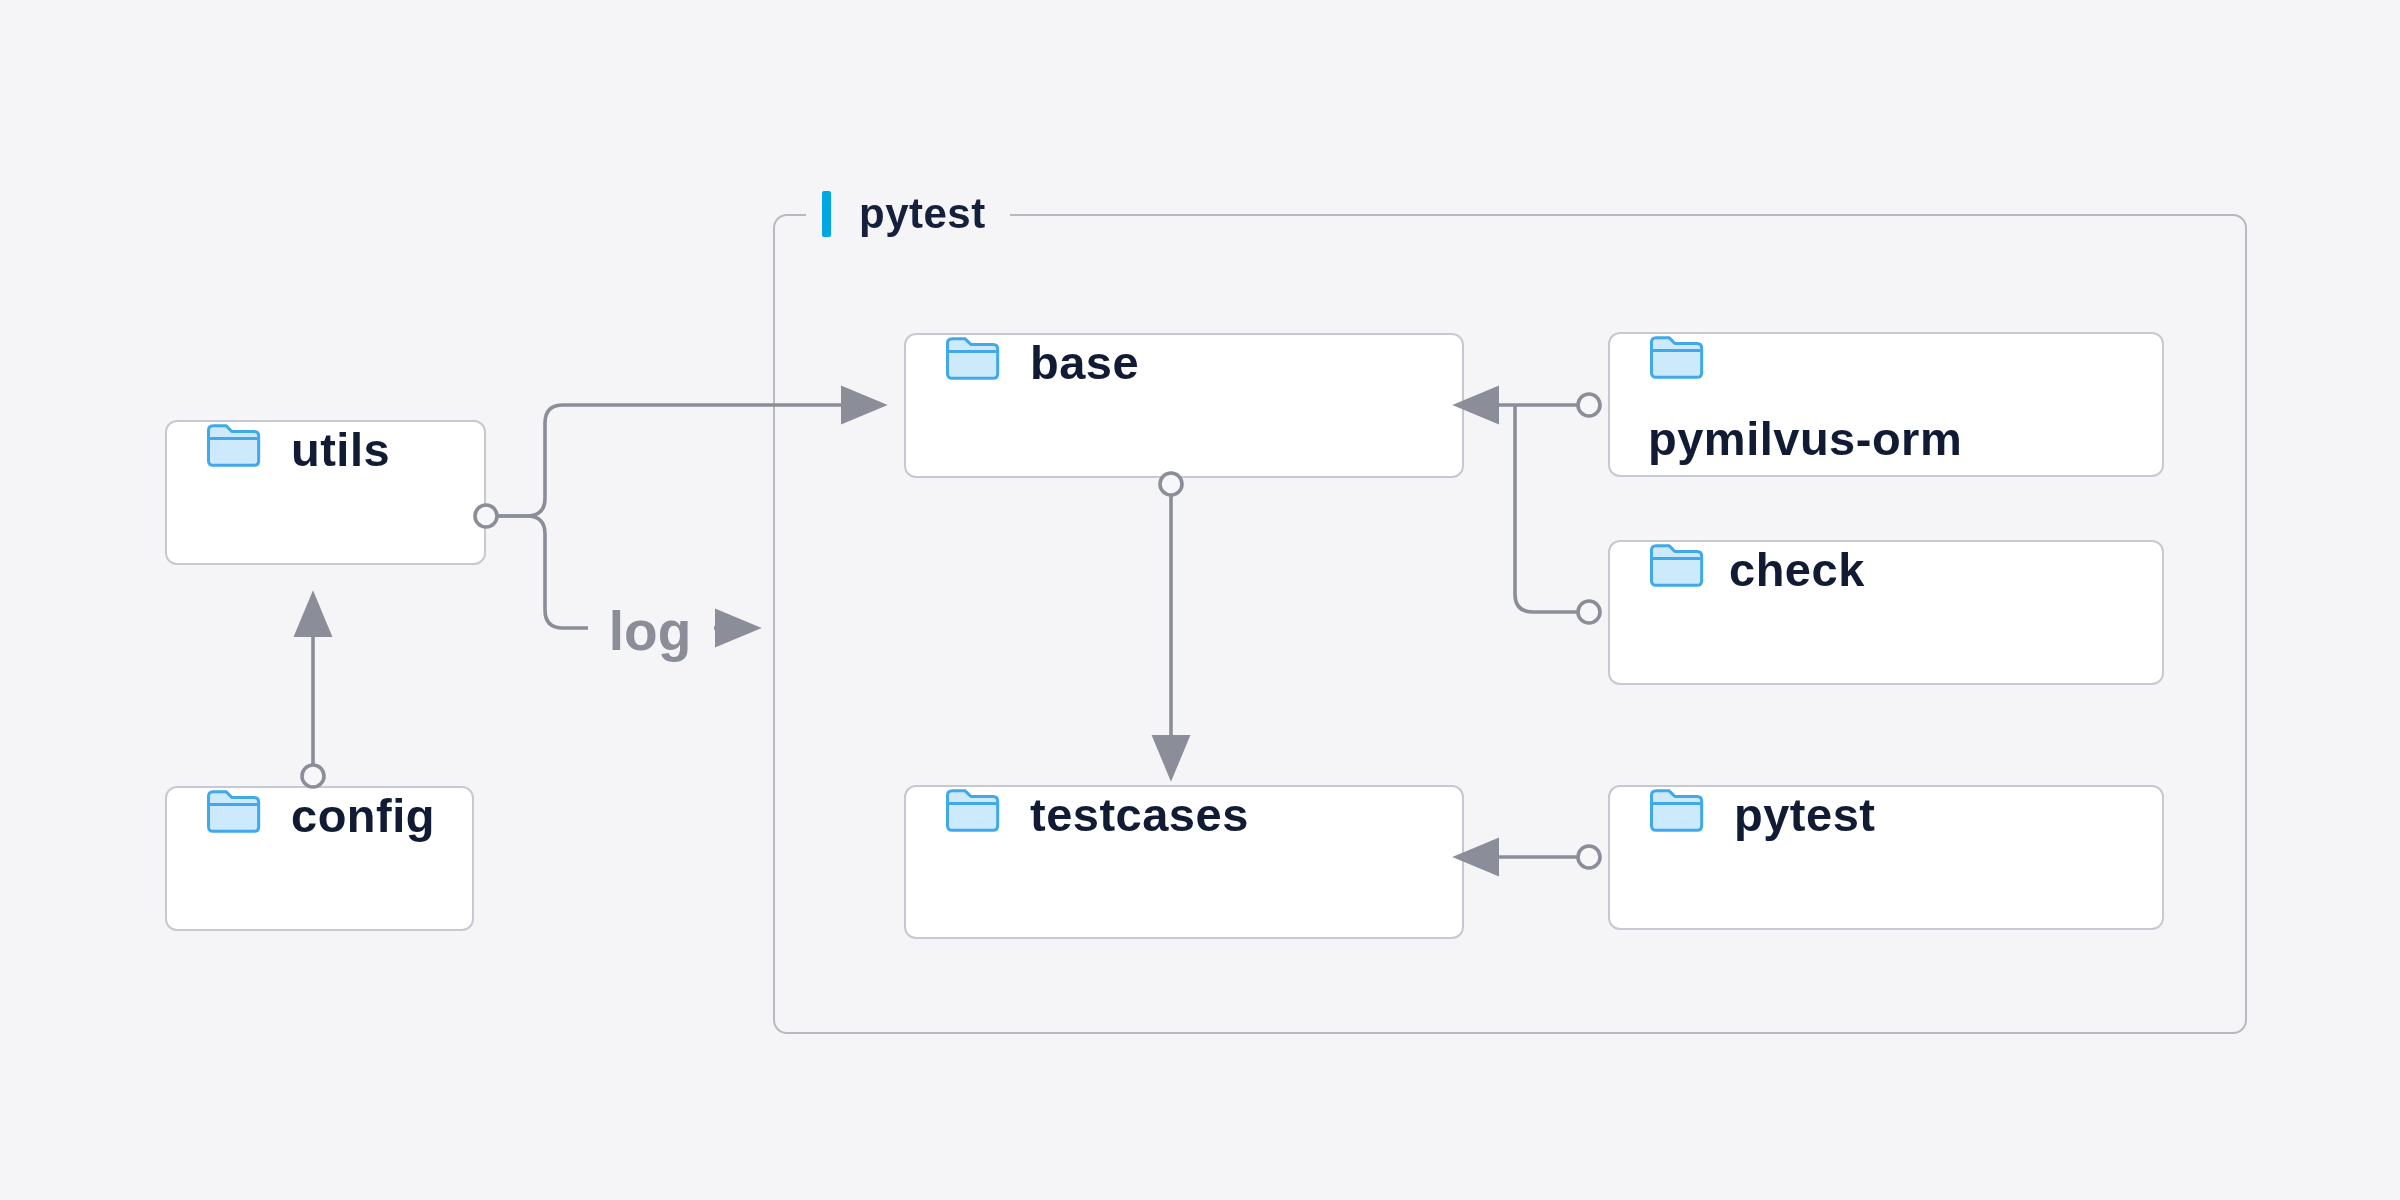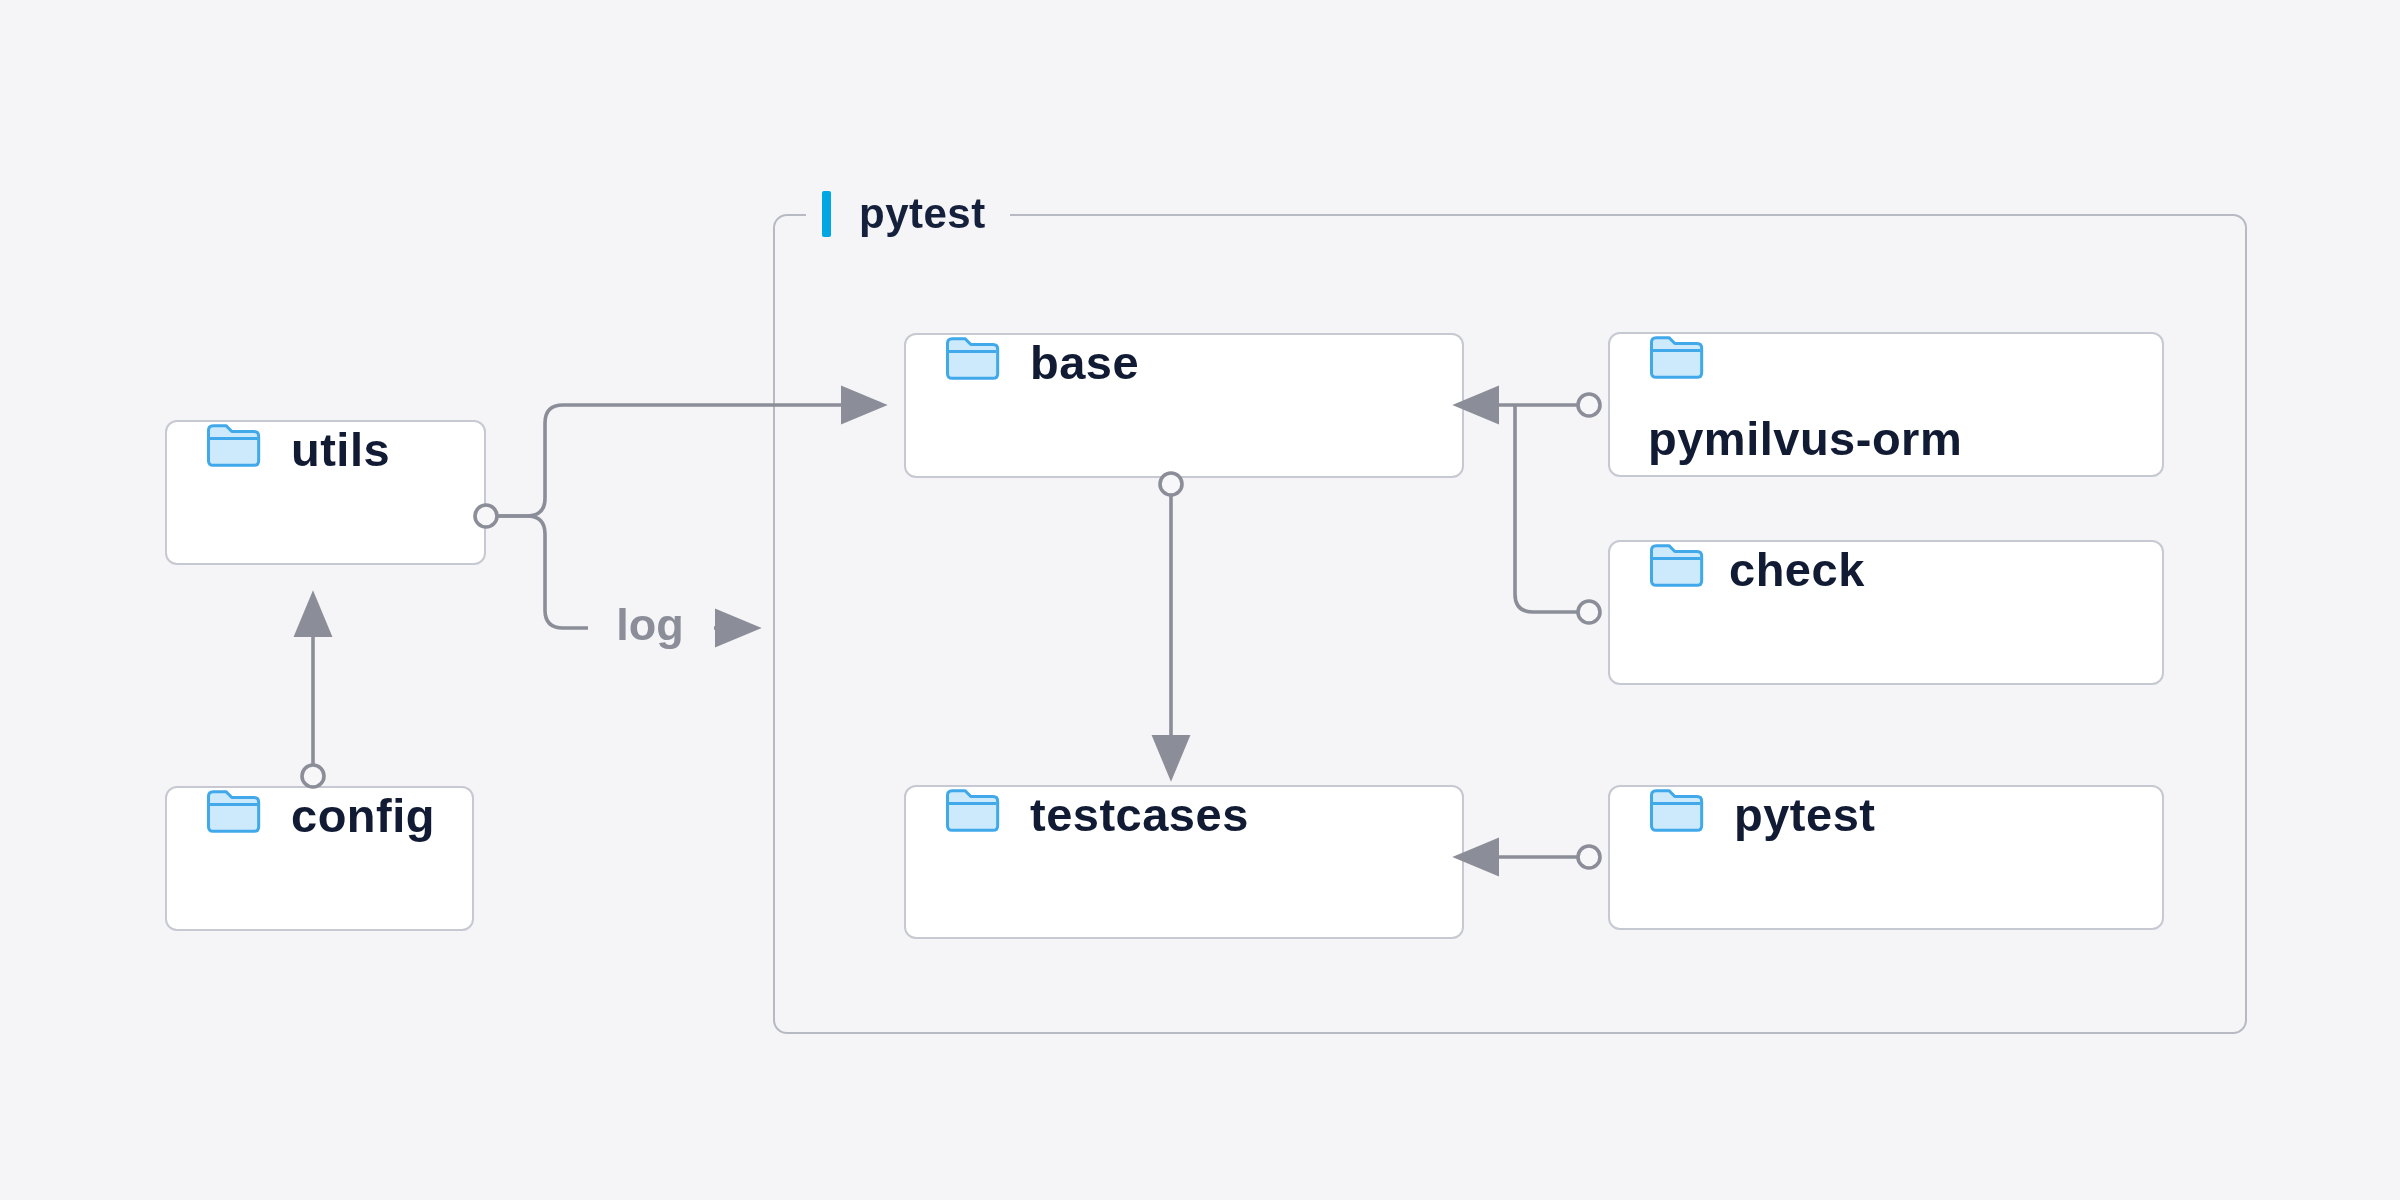--- a/index.html
+++ b/index.html
@@ -49,21 +49,21 @@
   }
   .node .ficon{width:56px;height:47px;flex:0 0 auto;display:block;}
   #edges{
     position:absolute;left:0;top:0;width:2400px;height:1200px;
     z-index:2;pointer-events:none;
   }
   .edge-label{
     position:absolute;
     left:594px;top:599px;width:112px;
     text-align:center;
-    font-size:45px;font-weight:700;color:#8b8e98;
+    font-size:55px;font-weight:700;color:#8b8e98;
     z-index:3;
   }
 </style>
 </head>
 <body>
 
 <div id="stage">
 
   <div class="group-box"></div>
   <div class="group-label">

